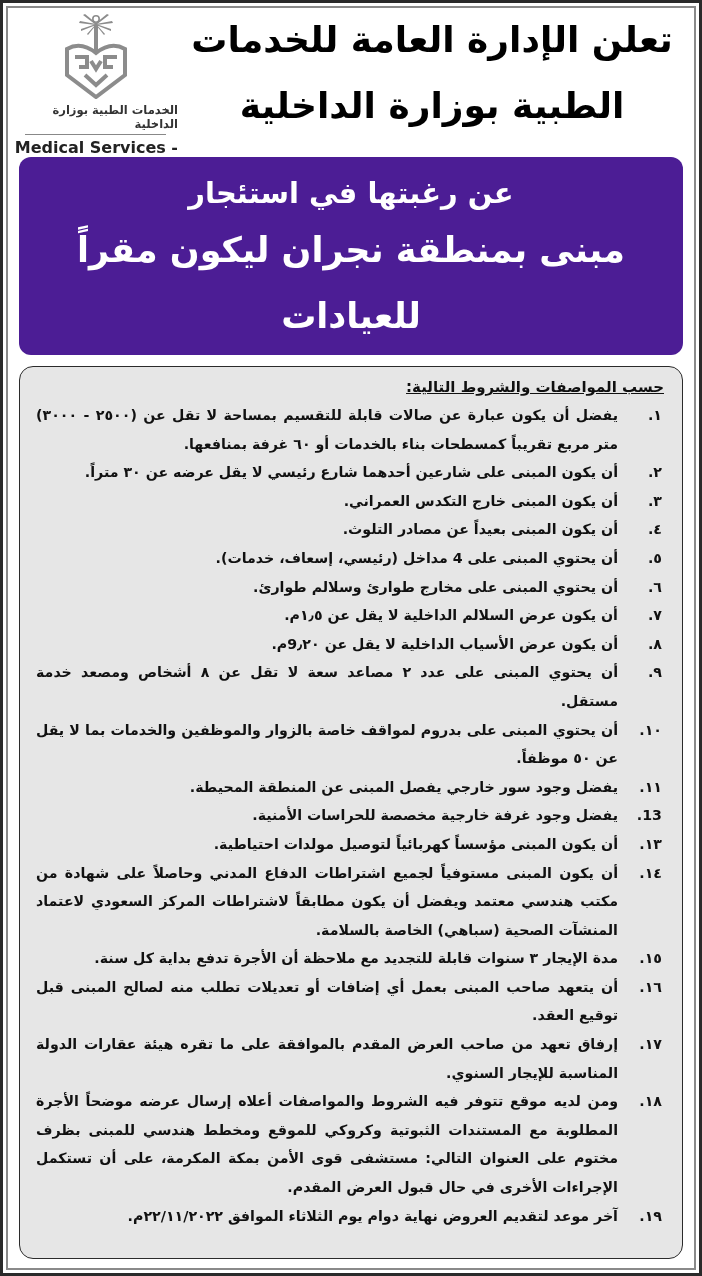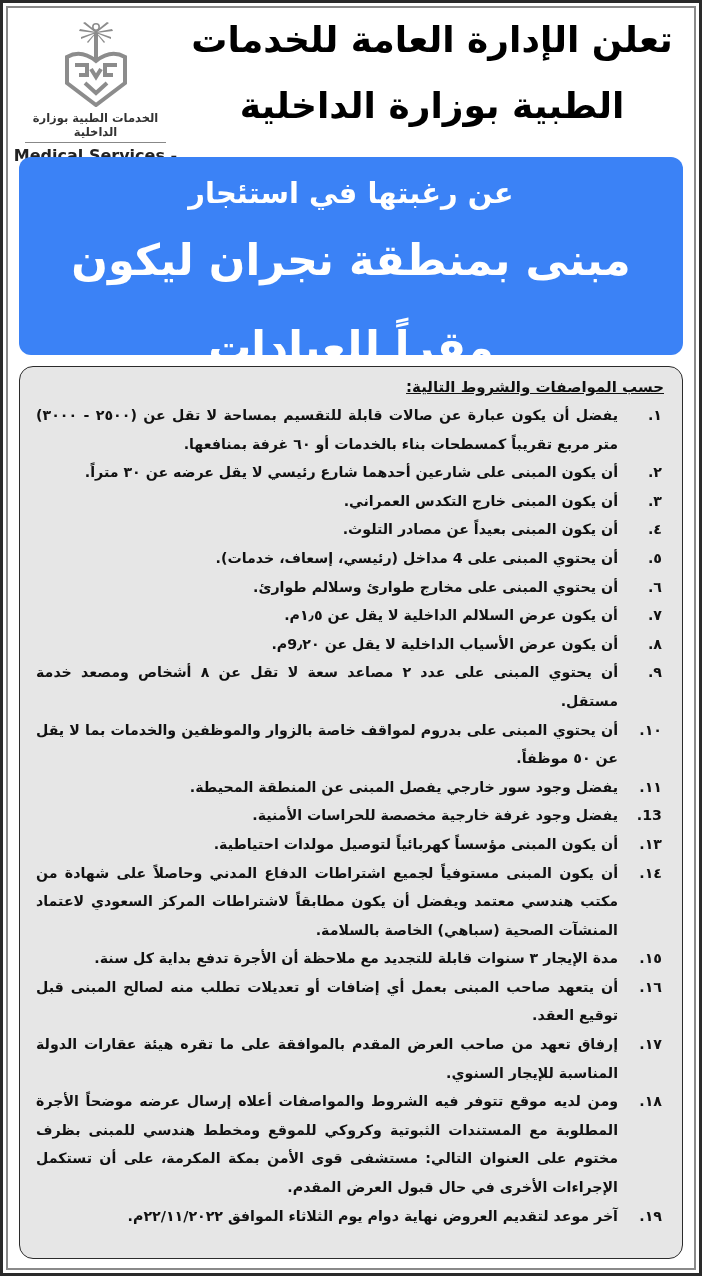--- a/index.html
+++ b/index.html
@@ -13,45 +13,45 @@
       box-sizing: border-box; border: 3px solid #2a2a2a; background: #fff;
     }
     .frame-inner {
       position: absolute; left: 3px; top: 3px; right: 3px; bottom: 3px;
       border: 2px solid #8a8a8a;
     }
     .header {
       position: absolute; left: 0; right: 0; top: 0; height: 150px;
     }
     .logo {
-      position: absolute; left: 10px; top: 16px; width: 165px; height: 135px;
-      text-align: center;
+      position: absolute; left: 10px; top: 8px; width: 165px; height: 135px;
+      text-align: right;
     }
     .logo svg { display: block; margin: 0 auto; }
     .logo-ar {
       font-size: 11.5px; color: #333; direction: rtl; margin-top: 4px;
       font-weight: bold;
     }
     .logo-rule { height: 1px; background: #888; margin: 3px 12px; }
     .logo-en { font-size: 16px; color: #222; font-weight: bold; }
     .title {
       position: absolute; right: 12px; top: 4px; width: 510px;
       direction: rtl; text-align: center;
       font-family: "DejaVu Sans", sans-serif; font-weight: bold;
       font-size: 36px; line-height: 66px; color: #000;
       letter-spacing: -1px;
     }
     .banner {
       position: absolute; left: 16px; right: 16px; top: 154px; height: 198px;
-      background: #3b82f6; border-radius: 12px;
+      background: #4c1d95; border-radius: 12px;
       direction: rtl; text-align: center; color: #fff;
       font-weight: bold;
     }
     .banner .l1 { font-size: 29px; line-height: 40px; padding-top: 16px; }
-    .banner .l2 { font-size: 43px; line-height: 87px; margin-top: 4px; }
+    .banner .l2 { font-size: 35px; line-height: 66px; margin-top: 4px; }
     .banner .l3 { font-size: 35px; line-height: 58px; }
     .conditions {
       position: absolute; left: 16px; right: 16px; top: 363px; height: 893px;
       background: #e6e6e6; border: 1.5px solid #2b2b2b; border-radius: 14px;
       box-sizing: border-box; direction: rtl; color: #111;
       padding: 6px 14px 0 16px;
     }
     .cond-heading {
       font-size: 15px; font-weight: bold; text-decoration: underline;
       line-height: 28px; margin-right: 4px;

